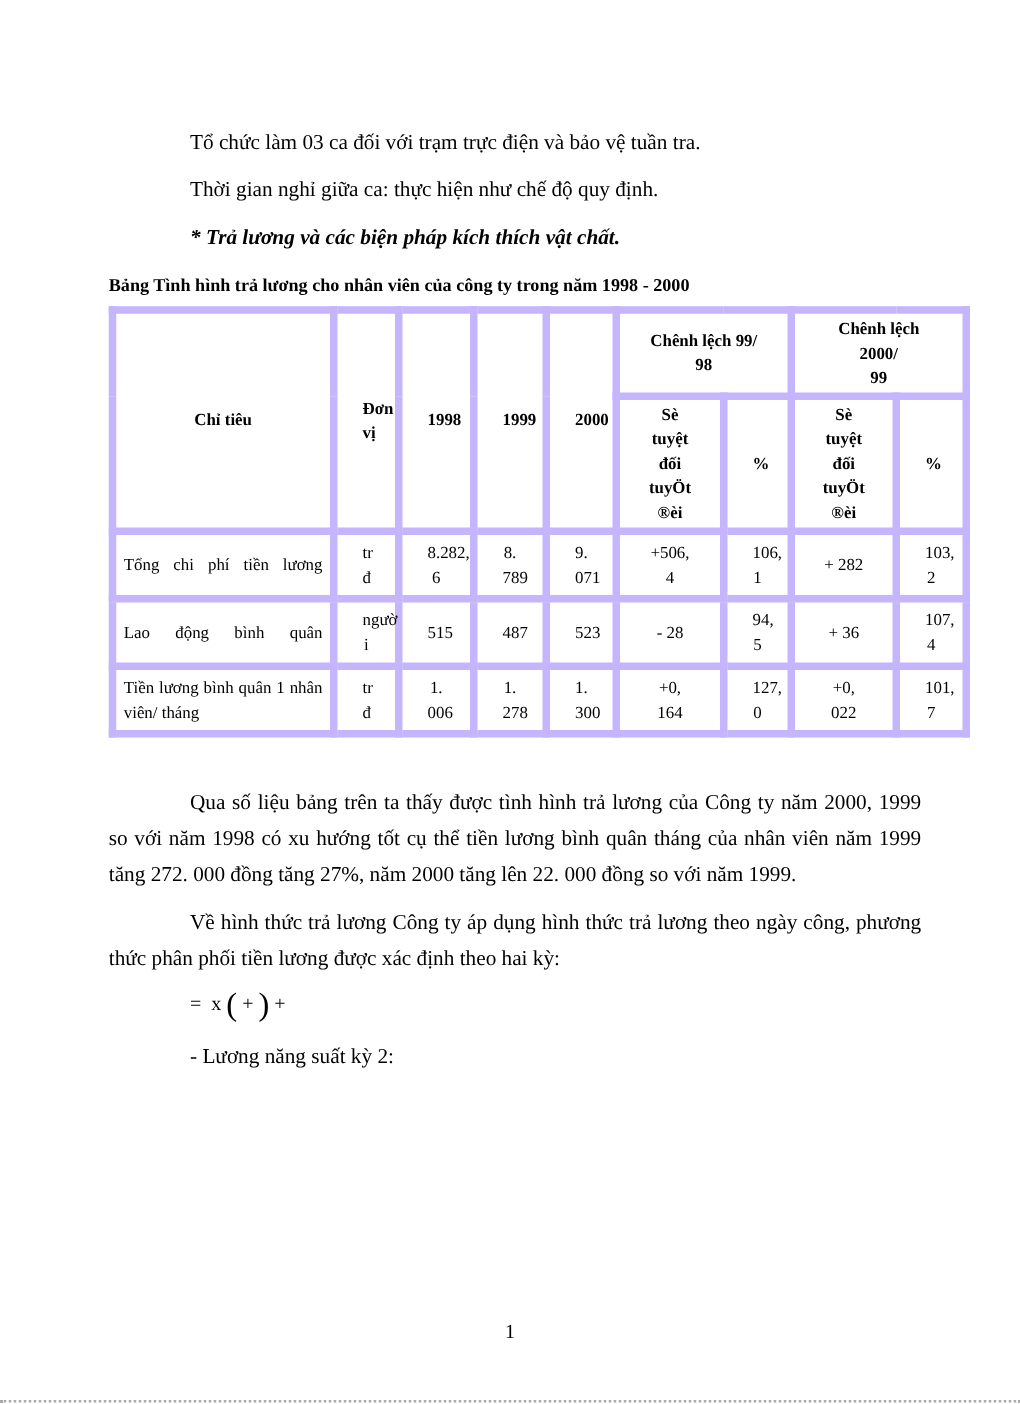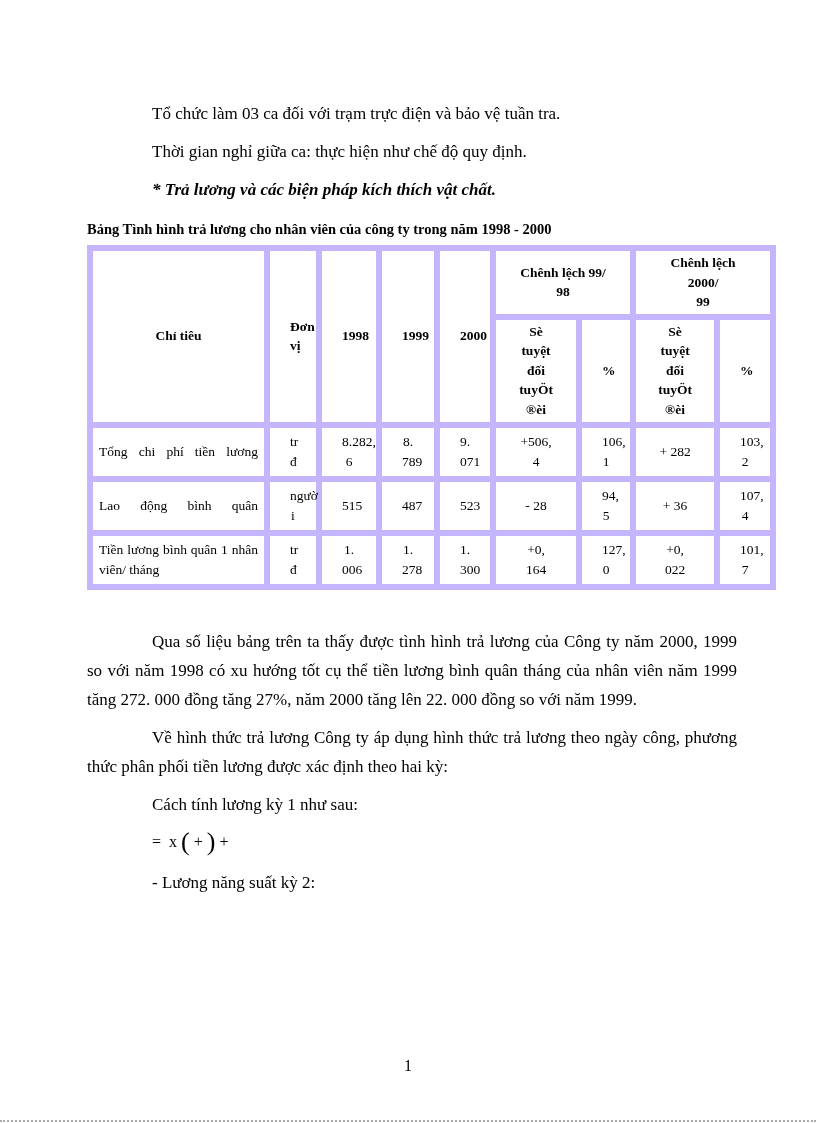--- a/index.html
+++ b/index.html
@@ -184,21 +184,20 @@
 0</td>
           <td>+0, 022</td>
           <td>101,
 7</td>
         </tr>
       </tbody>
     </table>
 
     <p class="para">Qua số liệu bảng trên ta thấy được tình hình trả lương của Công ty năm 2000, 1999 so với năm 1998 có xu hướng tốt cụ thể tiền lương bình quân tháng của nhân viên năm 1999 tăng 272. 000 đồng tăng 27%, năm 2000 tăng lên 22. 000 đồng so với năm 1999.</p>
     <p class="para">Về hình thức trả lương Công ty áp dụng hình thức trả lương theo ngày công, phương thức phân phối tiền lương được xác định theo hai kỳ:</p>
-    <p class="para">Cách tính lương kỳ 1 như sau:</p>
 
     <div class="formula">
       <span>= x </span>
       <span class="paren">(</span>
       <span> + </span>
       <span class="paren">)</span>
       <span> +</span>
     </div>
 
     <p class="para">- Lương năng suất kỳ 2:</p>

